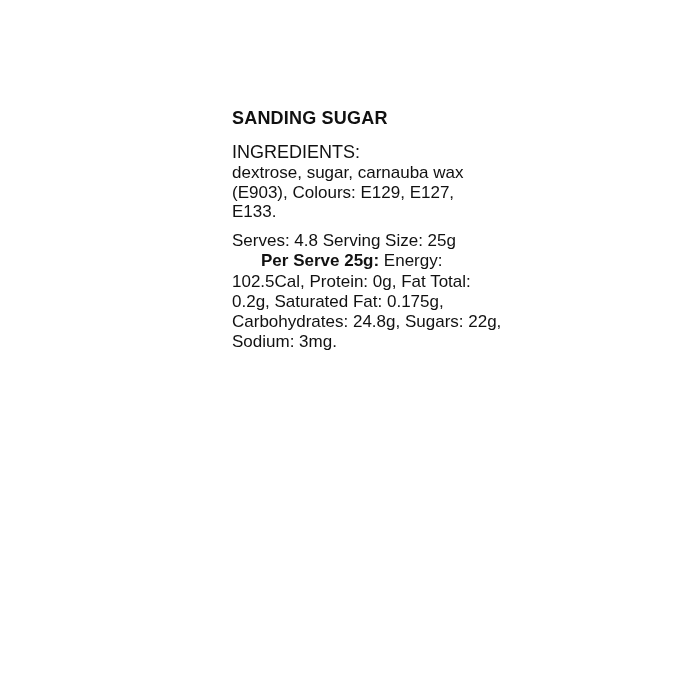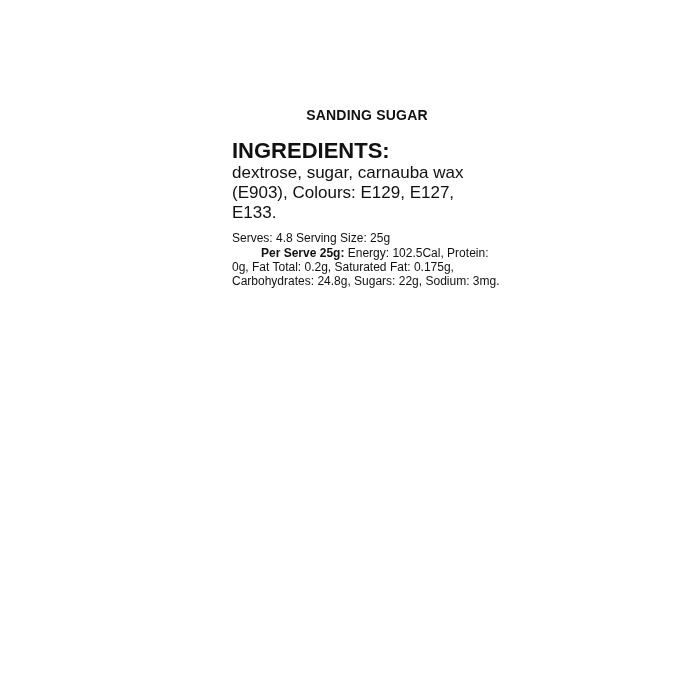--- a/index.html
+++ b/index.html
@@ -14,50 +14,50 @@
     color: #111111;
     overflow: hidden;
   }
   .label-wrap {
     position: absolute;
     left: 232px;
     top: 108px;
     width: 270px;
   }
   .title-block {
-    text-align: center;
+    text-align: left;
     font-weight: bold;
-    font-size: 14px;
+    font-size: 18px;
     line-height: 1.12;
     letter-spacing: 0.2px;
     margin-bottom: 14px;
   }
   .title-line {
     display: block;
   }
   .section {
     font-size: 17px;
     line-height: 1.16;
     margin-bottom: 9px;
   }
   .heading {
     font-weight: bold;
   }
   .heading-block {
-    font-weight: bold;
-    font-size: 22px;
+    font-weight: normal;
+    font-size: 18px;
     line-height: 1.16;
     display: block;
   }
   .body-text {
     font-size: 17px;
     line-height: 1.16;
   }
   .nutri-body {
-    font-size: 12px;
+    font-size: 17px;
     line-height: 1.19;
   }
   .sub-label {
     font-weight: bold;
     margin-left: 29px;
   }
   .para {
     margin: 0;
   }
 </style>

